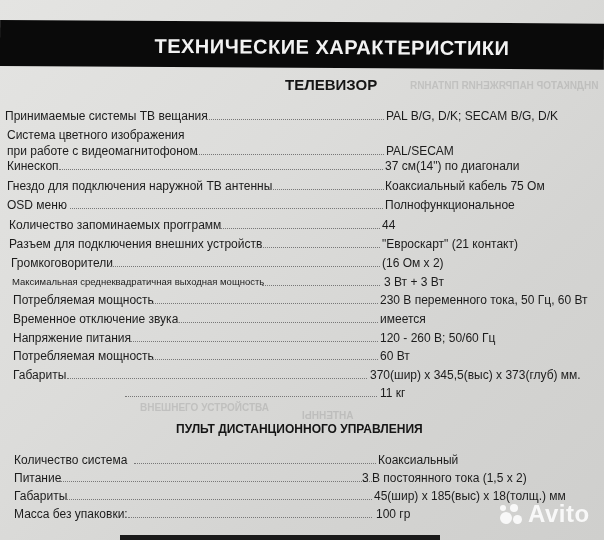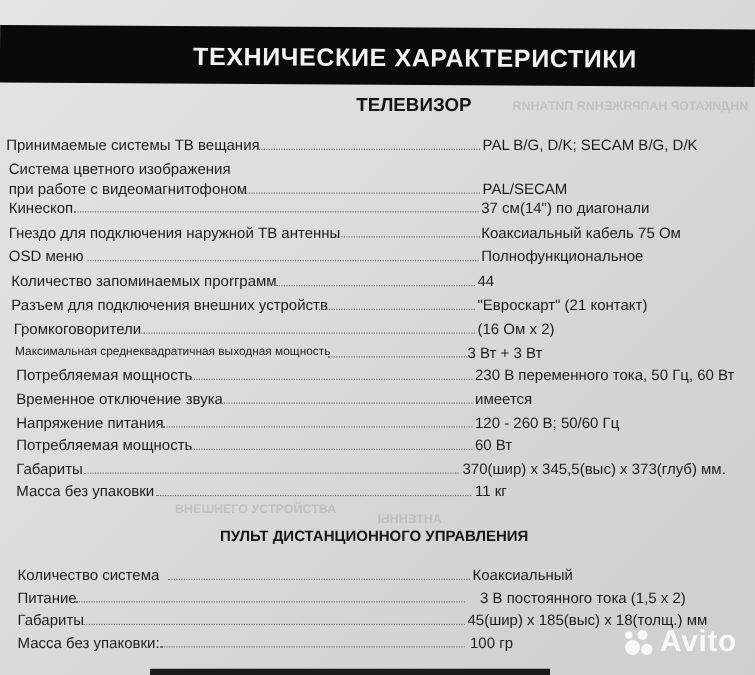--- a/index.html
+++ b/index.html
@@ -164,21 +164,21 @@
 
 <div class="row" style="top:254px;">
   <span class="label" style="left:11px;">Громкоговорители</span>
   <span class="dots" style="left:110px; width:270px;"></span>
   <span class="value" style="left:382px;">(16 Ом x 2)</span>
 </div>
 
 <div class="row" style="top:273px;">
   <span class="label small-label" style="left:12px;">Максимальная среднеквадратичная выходная мощность</span>
   <span class="dots" style="left:262px; width:118px;"></span>
-  <span class="value" style="left:374px;">3 Вт + 3 Вт</span>
+  <span class="value" style="left:384px;">3 Вт + 3 Вт</span>
 </div>
 
 <div class="row" style="top:291px;">
   <span class="label" style="left:13px;">Потребляемая мощность</span>
   <span class="dots" style="left:150px; width:228px;"></span>
   <span class="value" style="left:380px;">230 В переменного тока, 50 Гц, 60 Вт</span>
 </div>
 
 <div class="row" style="top:310px;">
   <span class="label" style="left:13px;">Временное отключение звука</span>
@@ -198,40 +198,39 @@
   <span class="value" style="left:380px;">60 Вт</span>
 </div>
 
 <div class="row" style="top:366px;">
   <span class="label" style="left:13px;">Габариты</span>
   <span class="dots" style="left:67px; width:300px;"></span>
   <span class="value" style="left:370px;">370(шир) x 345,5(выс) x 373(глуб) мм.</span>
 </div>
 
 <div class="row" style="top:384px;">
-  <span class="label" style="left:13px;">Масса без упаковки</span>
   <span class="dots" style="left:125px; width:252px;"></span>
   <span class="value" style="left:380px;">11 кг</span>
 </div>
 
 <div class="faint" style="left:140px; top:402px;">ВНЕШНЕГО УСТРОЙСТВА</div>
 <div class="faint" style="left:302px; top:410px; transform:scaleX(-1);">АНТЕННЫ</div>
 
 <div class="section-title remote-title">ПУЛЬТ ДИСТАНЦИОННОГО УПРАВЛЕНИЯ</div>
 
 <div class="row" style="top:451px;">
   <span class="label" style="left:14px;">Количество система</span>
   <span class="dots" style="left:134px; width:242px;"></span>
   <span class="value" style="left:378px;">Коаксиальный</span>
 </div>
 
 <div class="row" style="top:469px;">
   <span class="label" style="left:14px;">Питание</span>
   <span class="dots" style="left:60px; width:312px;"></span>
-  <span class="value" style="left:384px;">3 В постоянного тока (1,5 x 2)</span>
+  <span class="value" style="left:362px;">3 В постоянного тока (1,5 x 2)</span>
 </div>
 
 <div class="row" style="top:487px;">
   <span class="label" style="left:14px;">Габариты</span>
   <span class="dots" style="left:66px; width:306px;"></span>
   <span class="value" style="left:374px;">45(шир) x 185(выс) x 18(толщ.) мм</span>
 </div>
 
 <div class="row" style="top:505px;">
   <span class="label" style="left:14px;">Масса без упаковки:</span>

